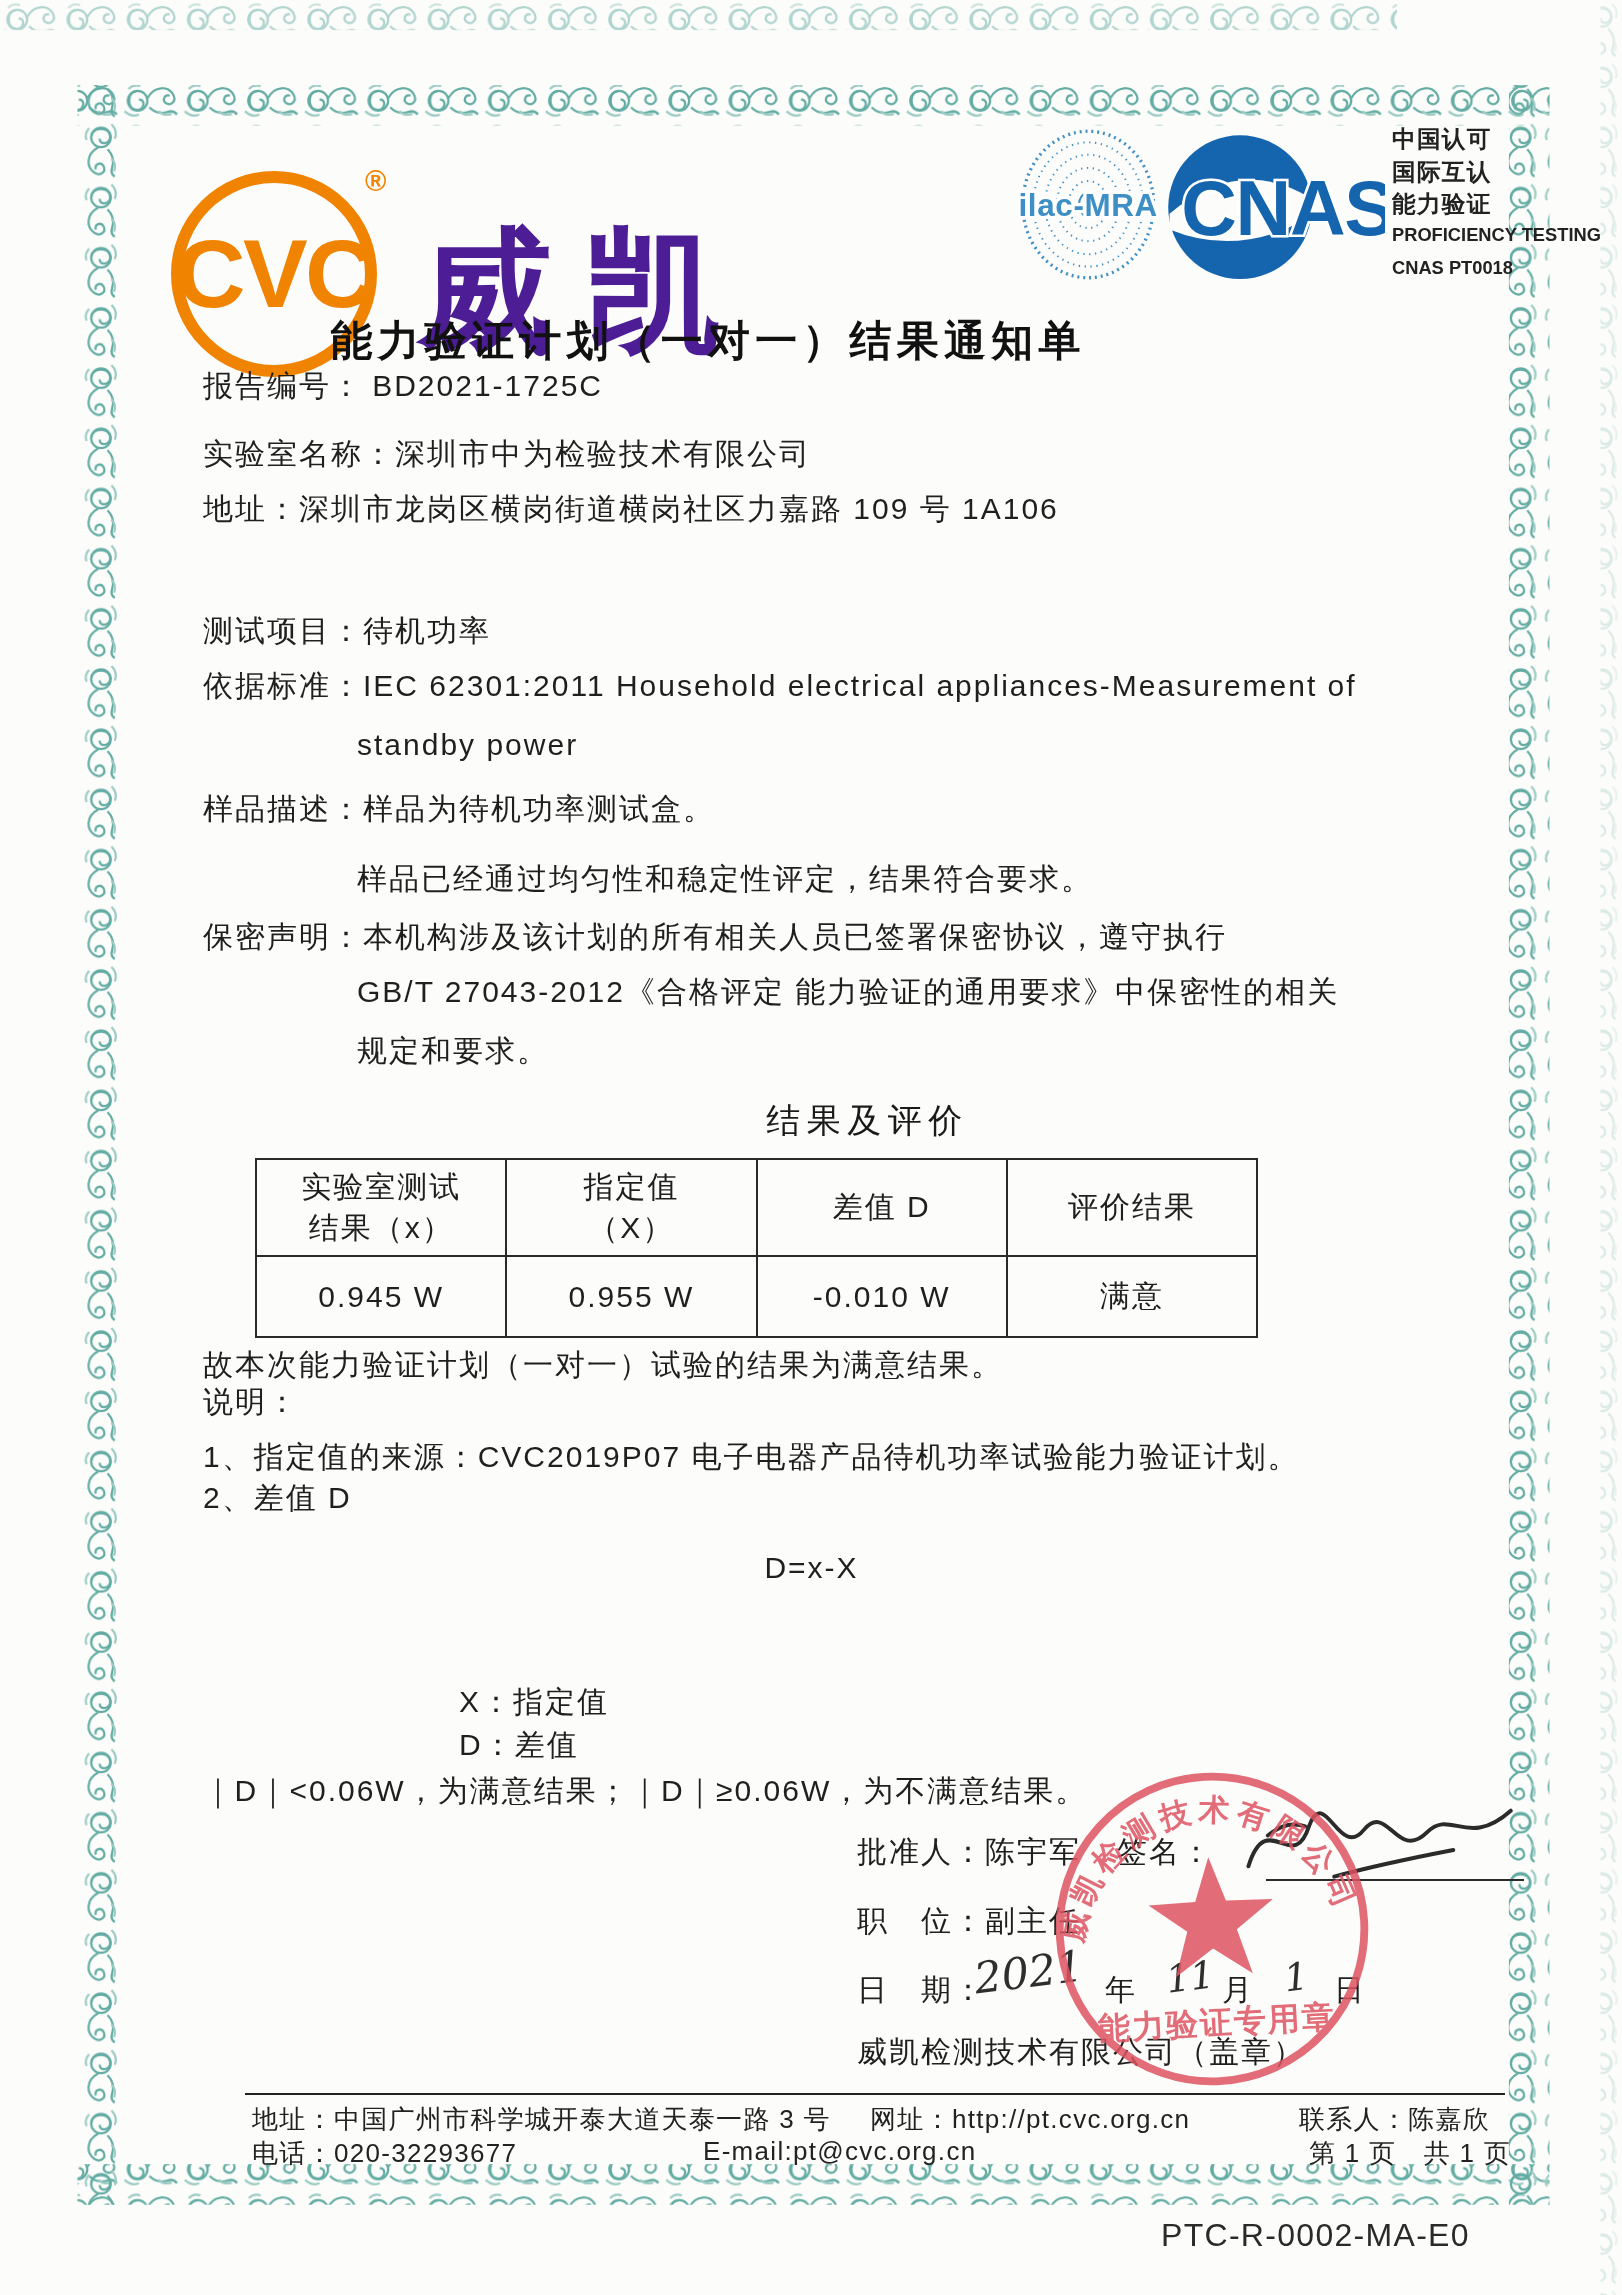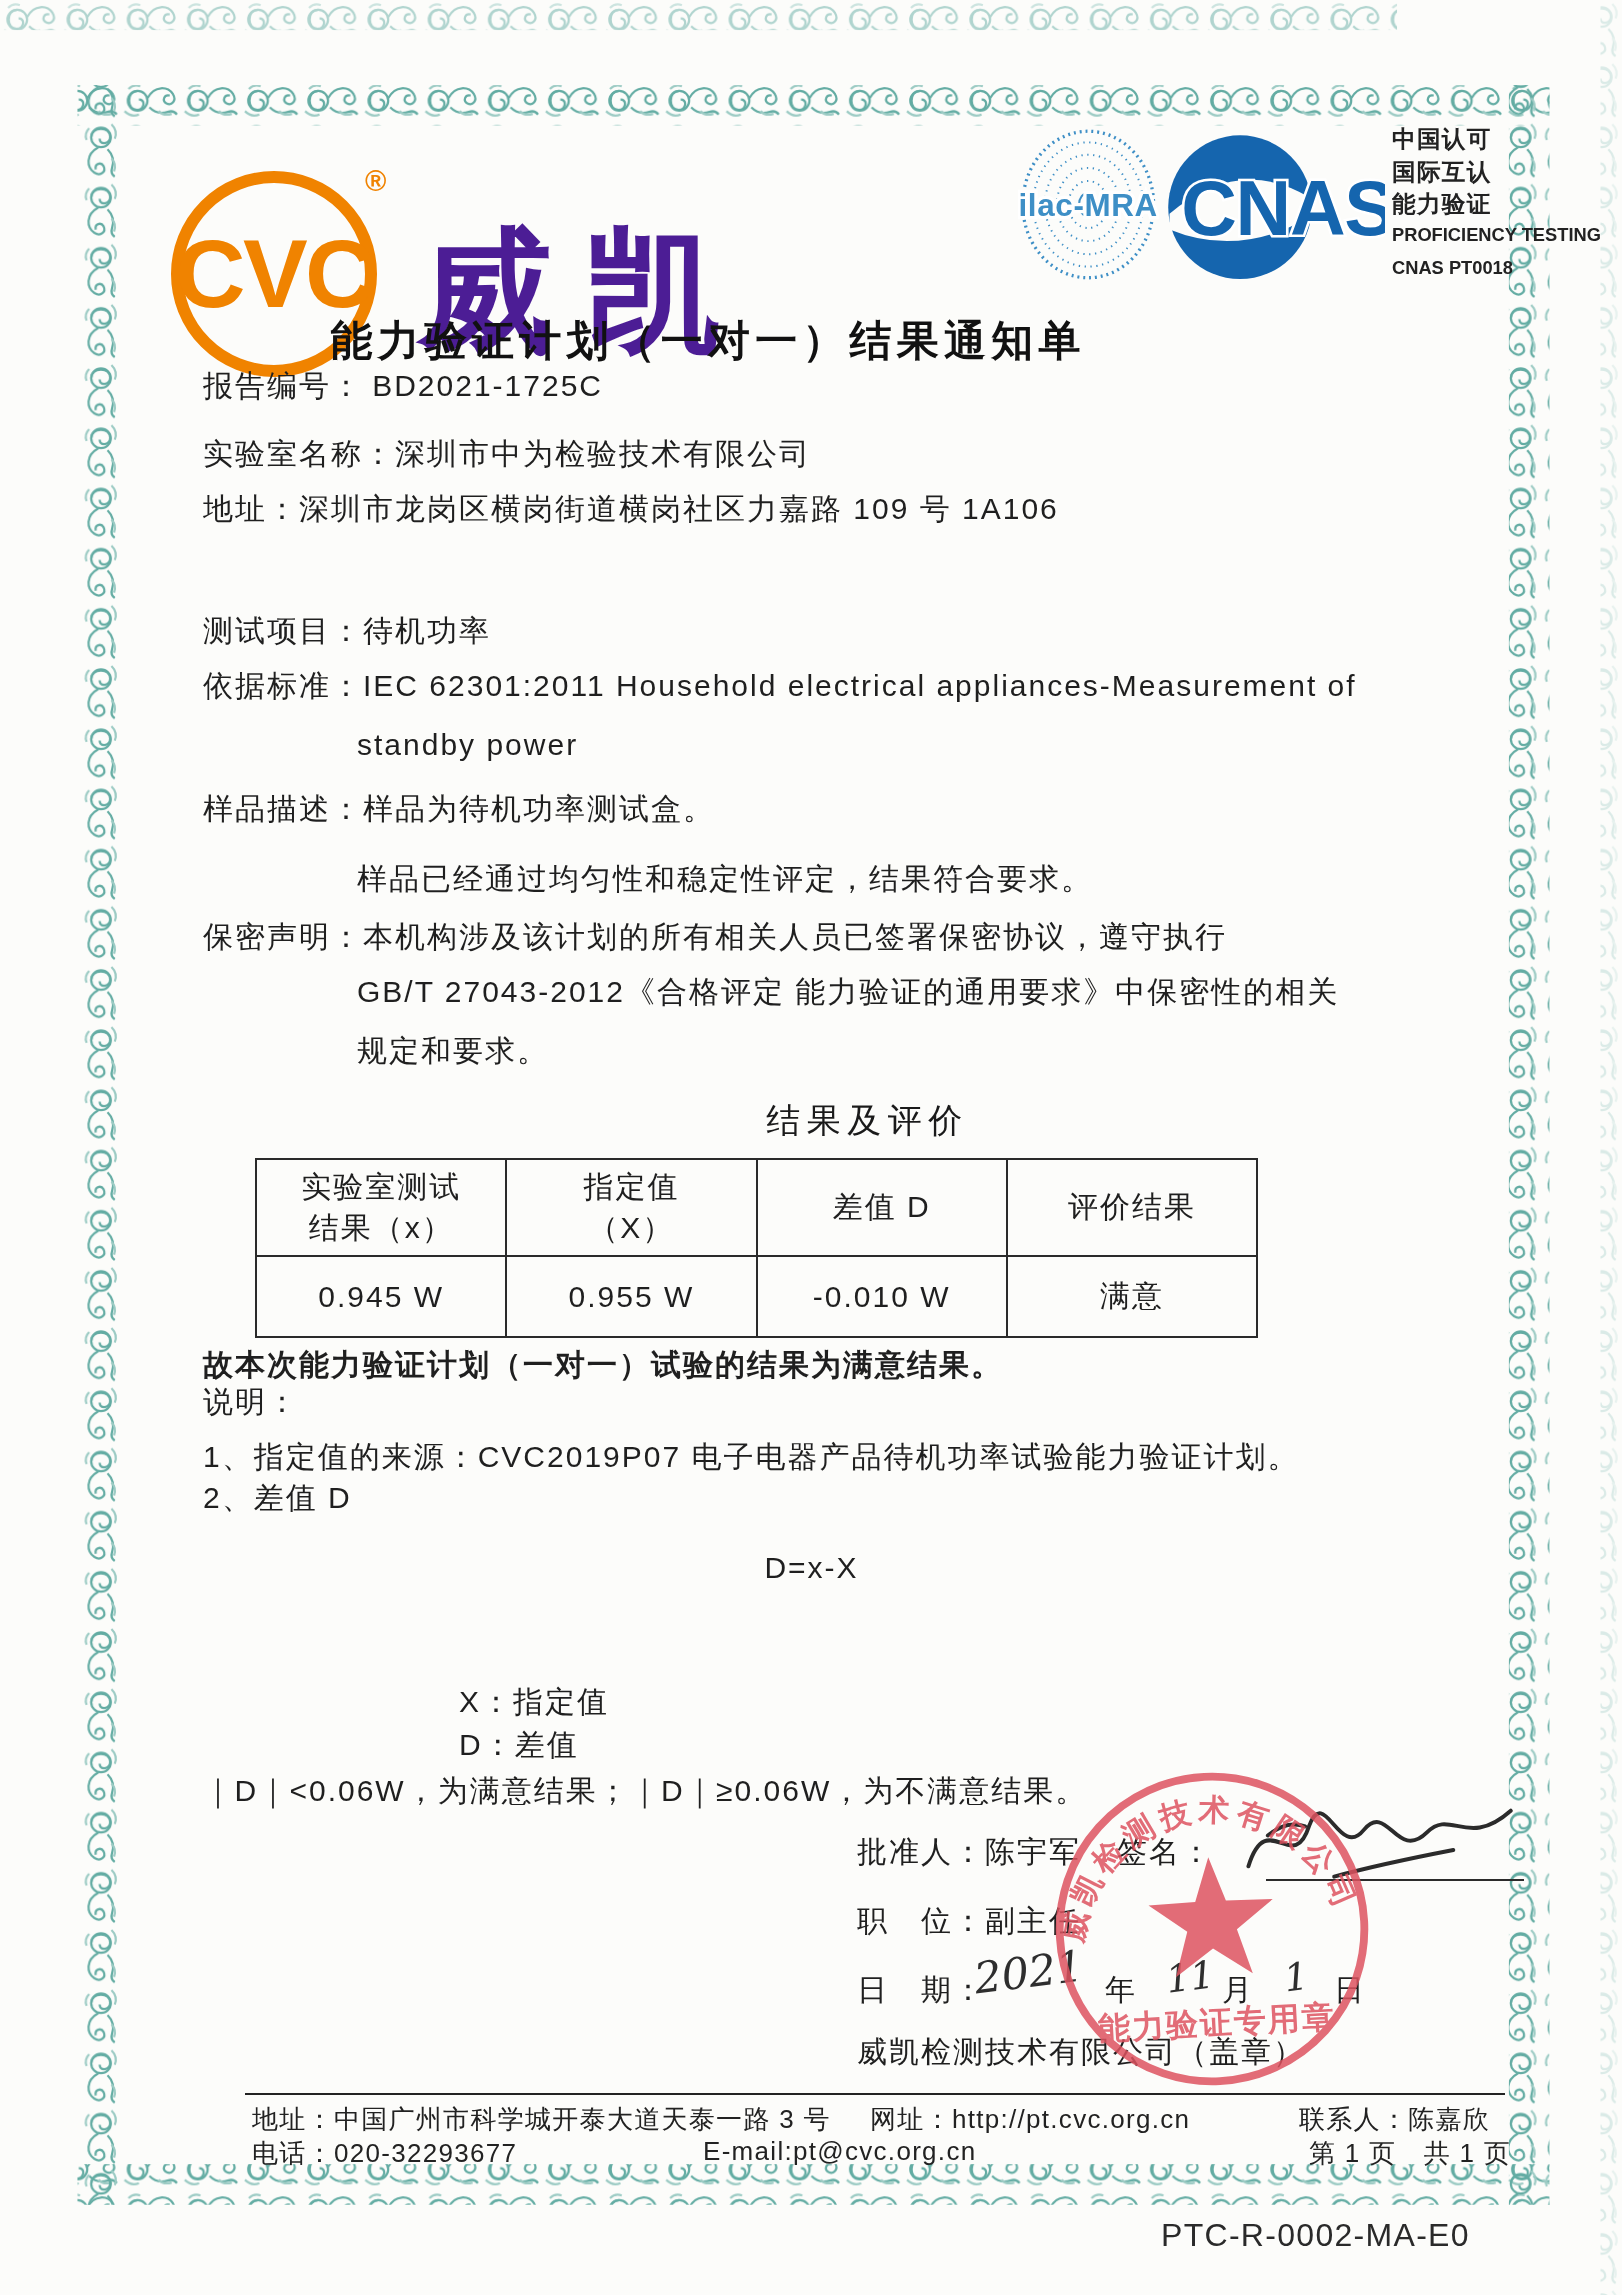--- a/index.html
+++ b/index.html
@@ -23,21 +23,21 @@
     position:absolute;left:255px;top:1158px;width:1003px;
     border-collapse:collapse;table-layout:fixed;
   }
   table.results th,table.results td{
     border:2px solid #2a2a2a;text-align:center;vertical-align:middle;
     font-size:30px;font-weight:normal;letter-spacing:2px;color:#1f1f1f;
     font-family:"Liberation Sans",sans-serif;
   }
   table.results th{height:93px;}
   table.results td{height:77px;}
-  .bold{font-weight:bold;}
+  .bold{font-weight:normal;}
   .centered{left:0;width:1623px;text-align:center;}
   .hand{
     position:absolute;font-family:"DejaVu Serif",serif;font-style:italic;
     color:#2e2e2e;transform:rotate(-7deg);white-space:nowrap;
   }
   .footer-text{position:absolute;font-size:26px;letter-spacing:1.3px;color:#222;white-space:nowrap;}
   .sep{position:absolute;left:245px;top:2093px;width:1260px;height:2px;background:#222;}
   .sig-underline{position:absolute;left:1266px;top:1879px;width:258px;height:2px;background:#2b2b2b;}
   .doc-code{position:absolute;left:1161px;top:2217px;font-size:32px;letter-spacing:1.3px;color:#2a2a2a;text-align:right;}
   .logo-cvc-ring{

